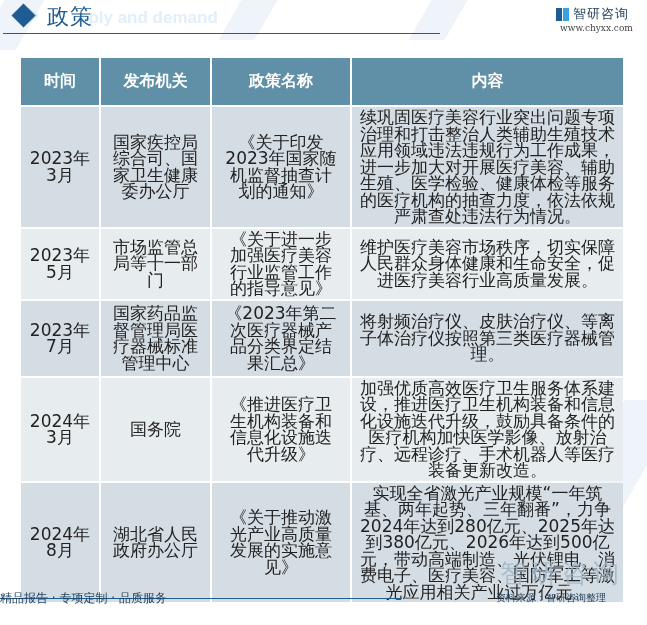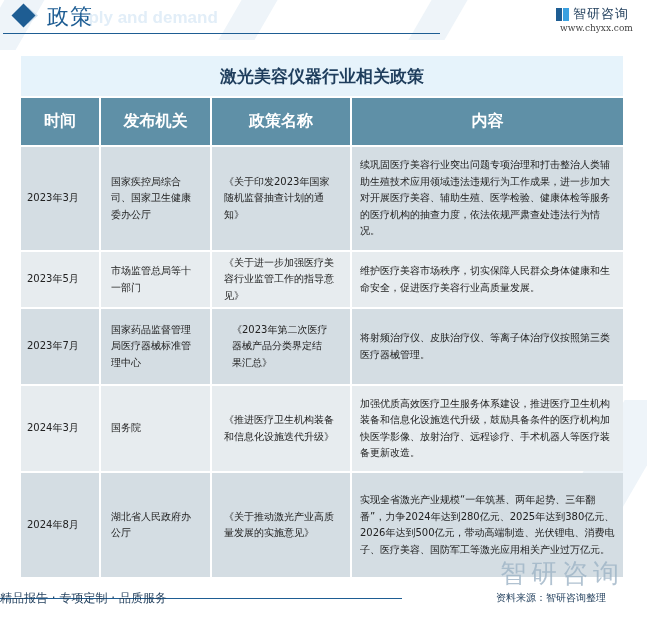--- a/index.html
+++ b/index.html
@@ -48,21 +48,21 @@
       height: 40px; background: #e6f3fb; color: #1e3d5c; text-align: center;
       font-size: 17px; line-height: 40px; font-weight: bold;
       font-family: "DejaVu Serif", "Liberation Serif", serif;
     }
     table { border-collapse: separate; border-spacing: 2px; margin-left: -2px; width: 606px; }
     th {
       background: #5f90a7; color: #ffffff; font-size: 16px; height: 47px;
       font-family: "DejaVu Serif", "Liberation Serif", serif; font-weight: bold;
     }
     td {
-      color: #222; font-size: 10px; line-height: 16.5px; 
+      color: #222; font-size: 17px; line-height: 16.5px; text-align: center;
       vertical-align: middle; padding: 2px 6px;
     }
     tr.odd td { background: #d4dde3; }
     tr.even td { background: #e7ecef; }
     td.content { padding: 2px 8px; }
 
     .footer-rule {
       position: absolute; left: 0; top: 598px; width: 402px; height: 1px; background: #1e5d93;
     }
     .footer-left {
@@ -94,21 +94,20 @@
     <div class="brand-logo">
         <span class="a"></span>
         <span class="b"></span>
       </div>
     <span class="brand-name">智研咨询</span>
   </div>
   <div class="brand-url">www.chyxx.com</div>
 </div>
 
 <div class="table-wrap">
-  <div class="table-title">激光美容仪器行业相关政策</div>
   <table>
     <colgroup>
       <col style="width:78px">
         <col style="width:109px">
         <col style="width:138px">
         <col style="width:271px">
     </colgroup>
     <thead>
       <tr>
         <th>时间</th>
@@ -126,21 +125,21 @@
       </tr>
       <tr class="even" style="height:55px">
         <td>2023年5月</td>
         <td style="padding:2px 10px;">市场监管总局等十一部门</td>
         <td style="padding:2px 12px;margin-top:41px;">《关于进一步加强医疗美容行业监管工作的指导意见》</td>
         <td class="content">维护医疗美容市场秩序，切实保障人民群众身体健康和生命安全，促进医疗美容行业高质量发展。</td>
       </tr>
       <tr class="odd" style="height:75px">
         <td>2023年7月</td>
         <td style="padding:2px 10px;">国家药品监督管理局医疗器械标准管理中心</td>
-        <td style="padding:2px 20px;margin-left:12px;">《2023年第二次医疗器械产品分类界定结果汇总》</td>
+        <td style="padding:2px 12px;margin-left:12px;">《2023年第二次医疗器械产品分类界定结果汇总》</td>
         <td class="content">将射频治疗仪、皮肤治疗仪、等离子体治疗仪按照第三类医疗器械管理。</td>
       </tr>
       <tr class="even" style="height:85px">
         <td>2024年3月</td>
         <td style="padding:2px 10px;">国务院</td>
         <td style="padding:2px 12px;">《推进医疗卫生机构装备和信息化设施迭代升级》</td>
         <td class="content">加强优质高效医疗卫生服务体系建设，推进医疗卫生机构装备和信息化设施迭代升级，鼓励具备条件的医疗机构加快医学影像、放射治疗、远程诊疗、手术机器人等医疗装备更新改造。</td>
       </tr>
       <tr class="odd" style="height:104px">
         <td>2024年8月</td>

